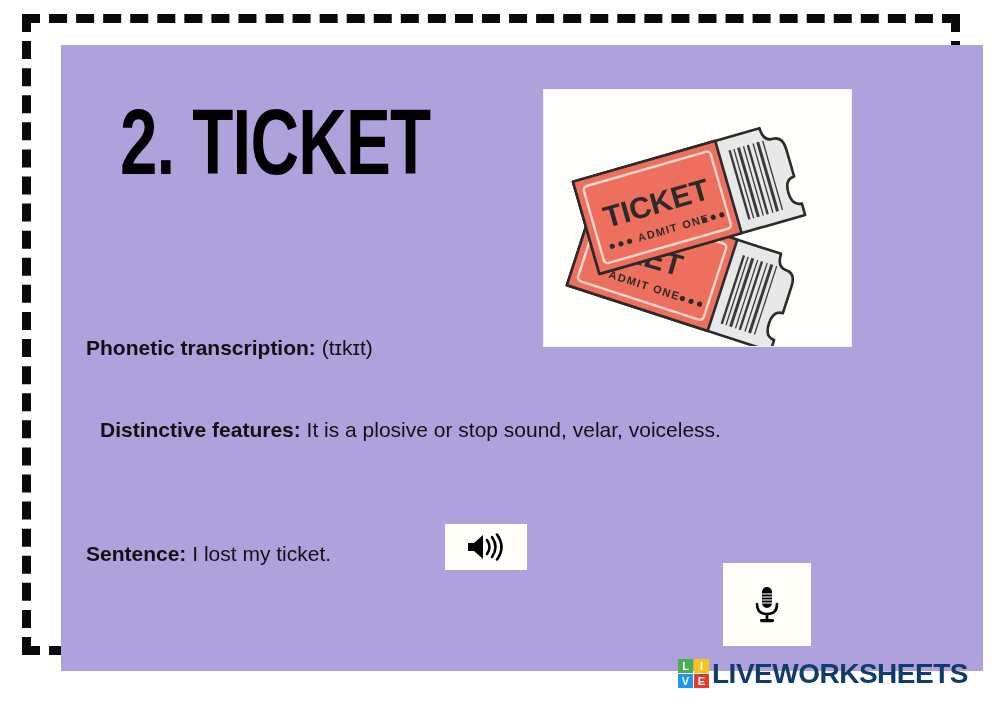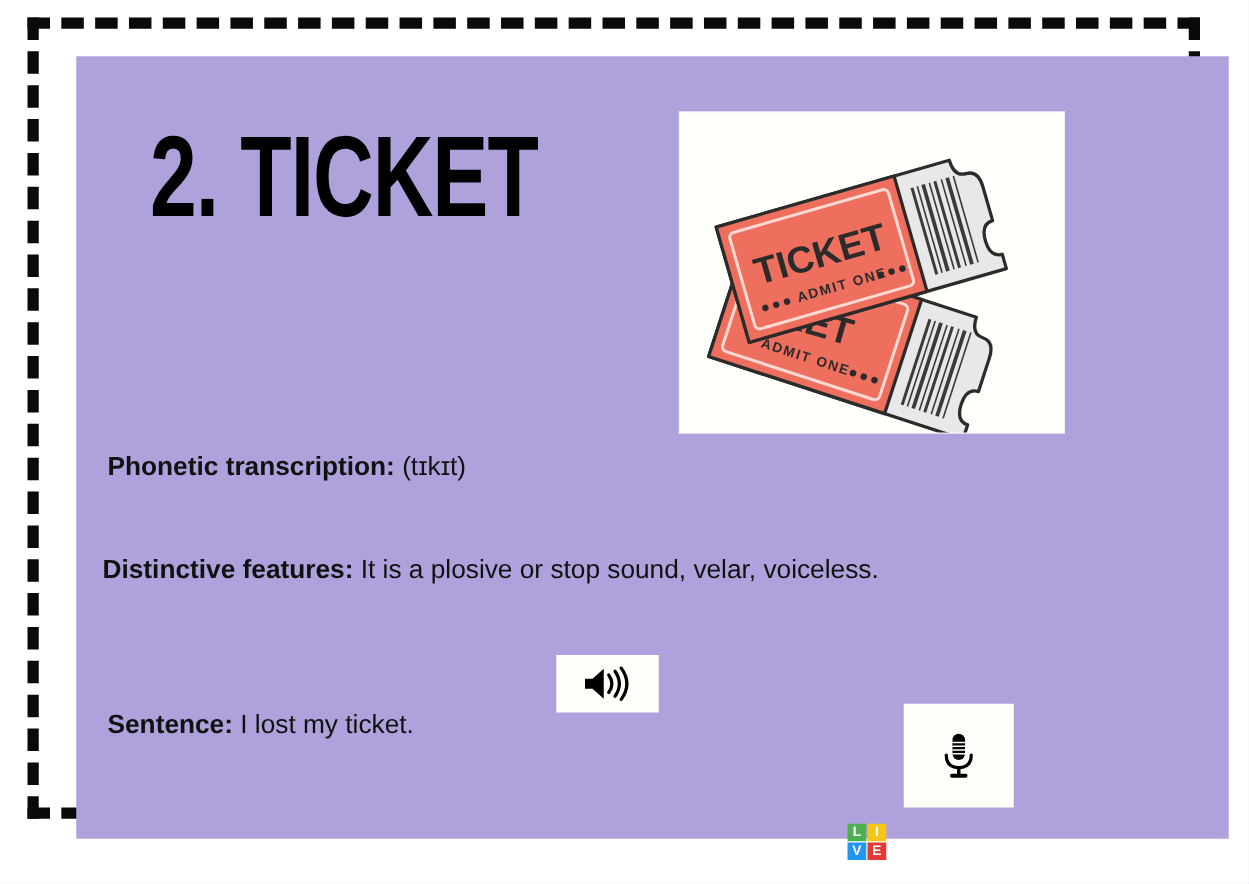--- a/index.html
+++ b/index.html
@@ -69,26 +69,25 @@
     width: 100%;
     height: 100%;
   }
 
   
   .line {
     position: absolute;
     color: #111111;
     font-size: 21px;
     line-height: 32px;
-    margin-top: 26px;
   }
   .line b { font-weight: 700; }
 
   #phonetic-line { left: 86px; top: 332px; width: 460px; }
-  #features-line { left: 82px; top: 414px; width: 760px; }
+  #features-line { left: 100px; top: 414px; width: 760px; }
   #sentence-line { left: 86px; top: 538px; width: 360px; white-space: nowrap; }
 
   
   #speaker-button {
     position: absolute;
     left: 445px;
     top: 524px;
     width: 82px;
     height: 46px;
     background: #fffef8;
@@ -253,13 +252,14 @@
   </svg>
 </div>
 
 <div id="footer-logo">
   <div id="logo-mark">
     <span class="lm-l">L</span>
     <span class="lm-i">I</span>
     <span class="lm-v">V</span>
     <span class="lm-e">E</span>
   </div>
+  <div id="logo-word">LIVEWORKSHEETS</div>
 </div>
 
 </body></html>

